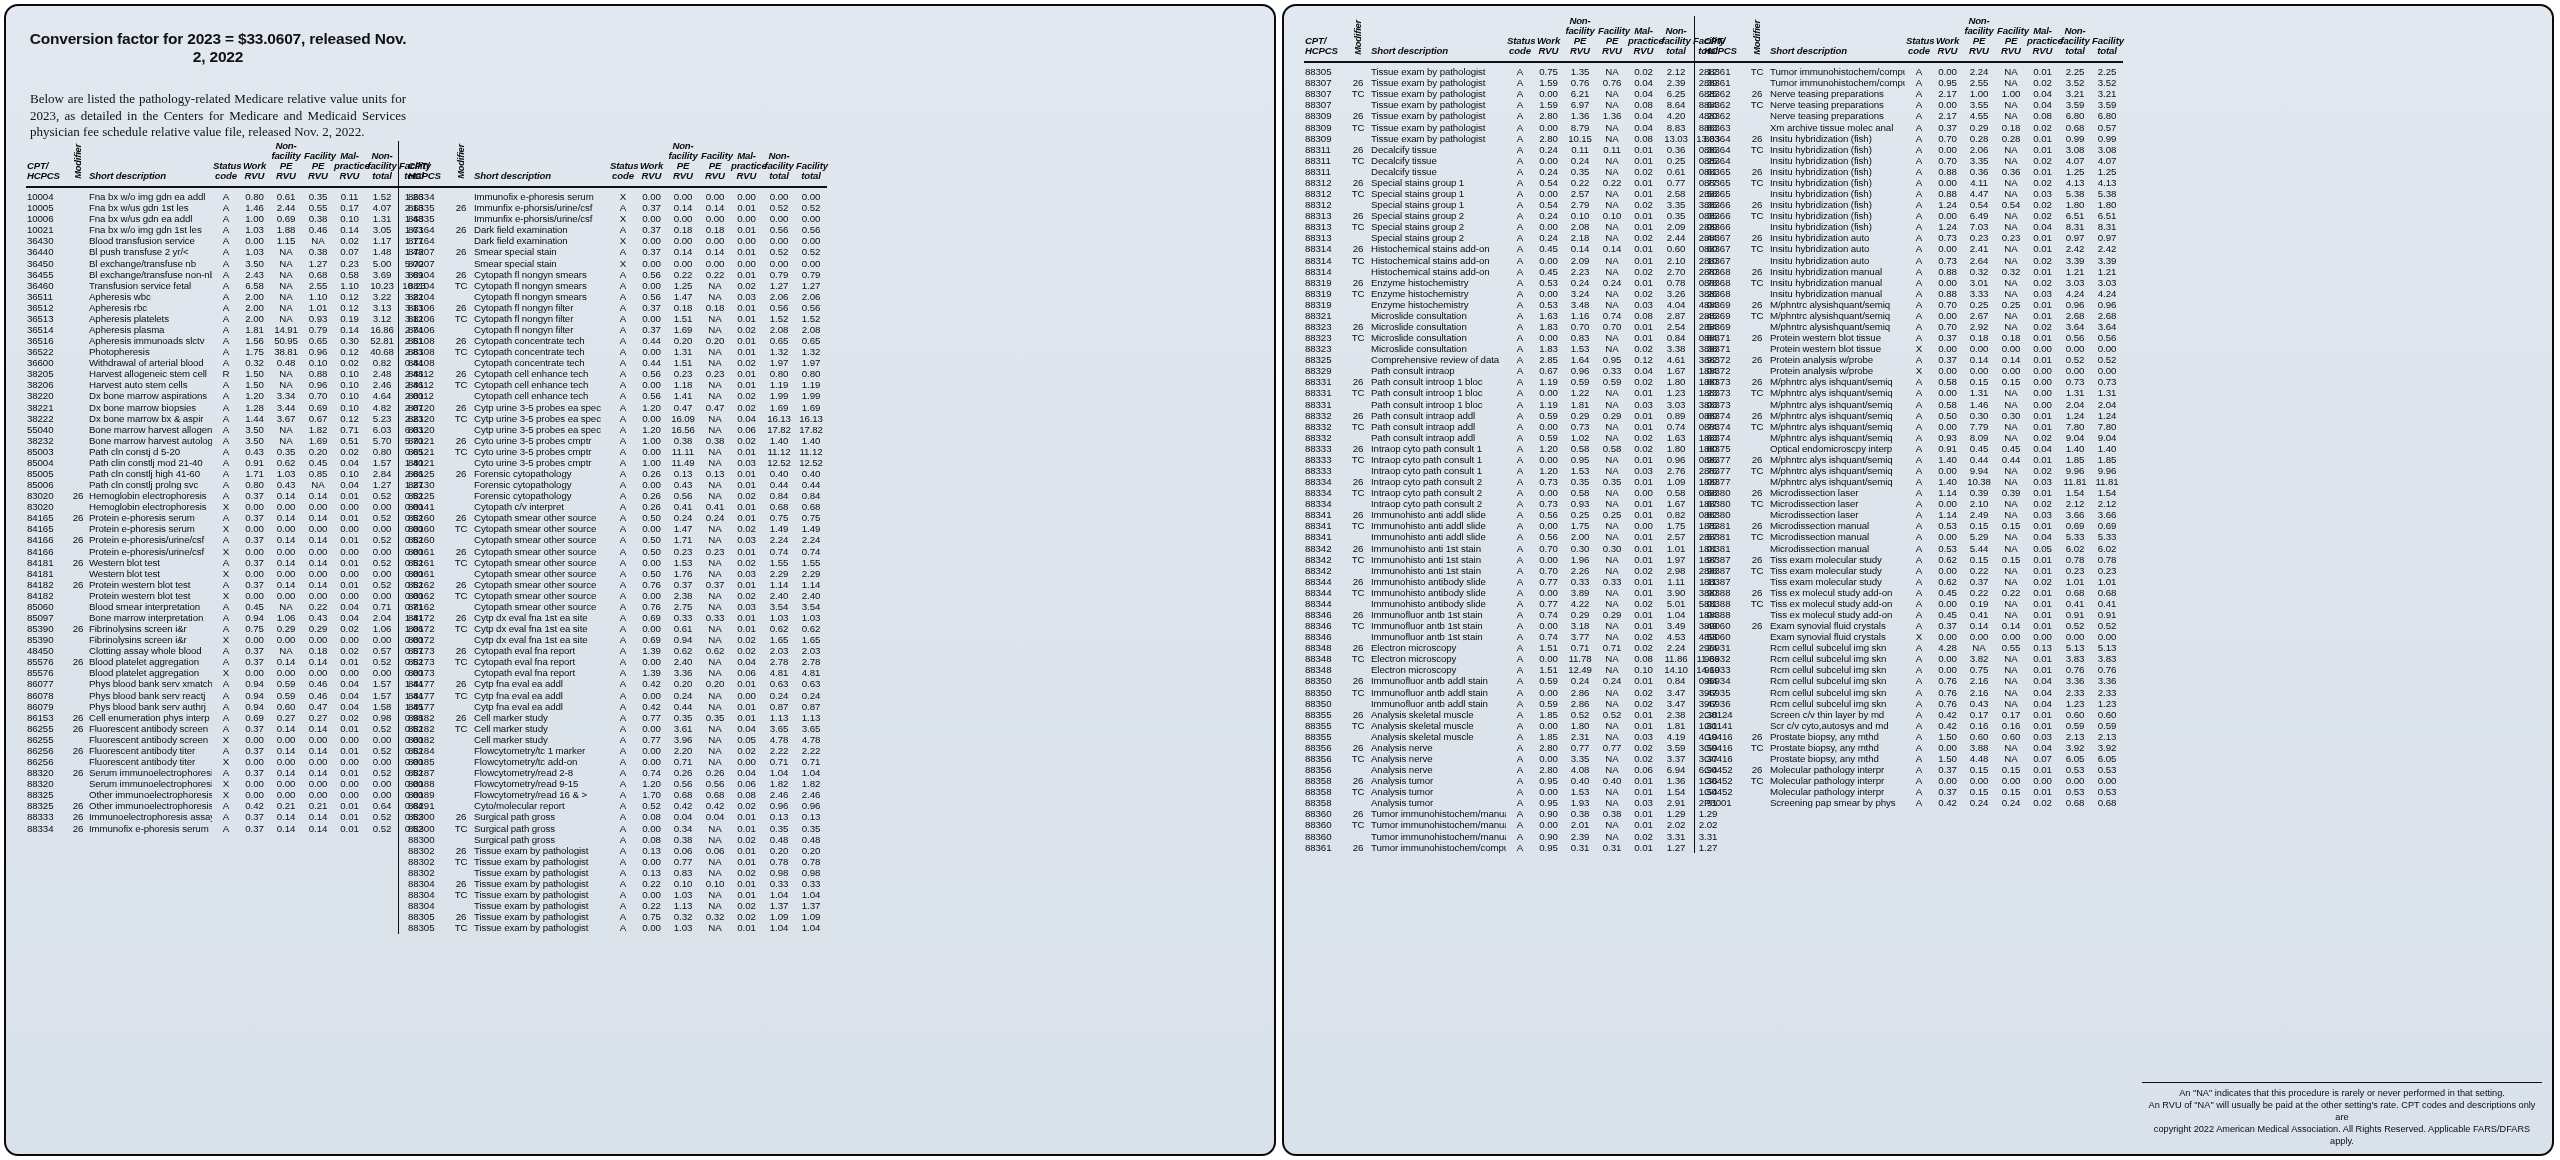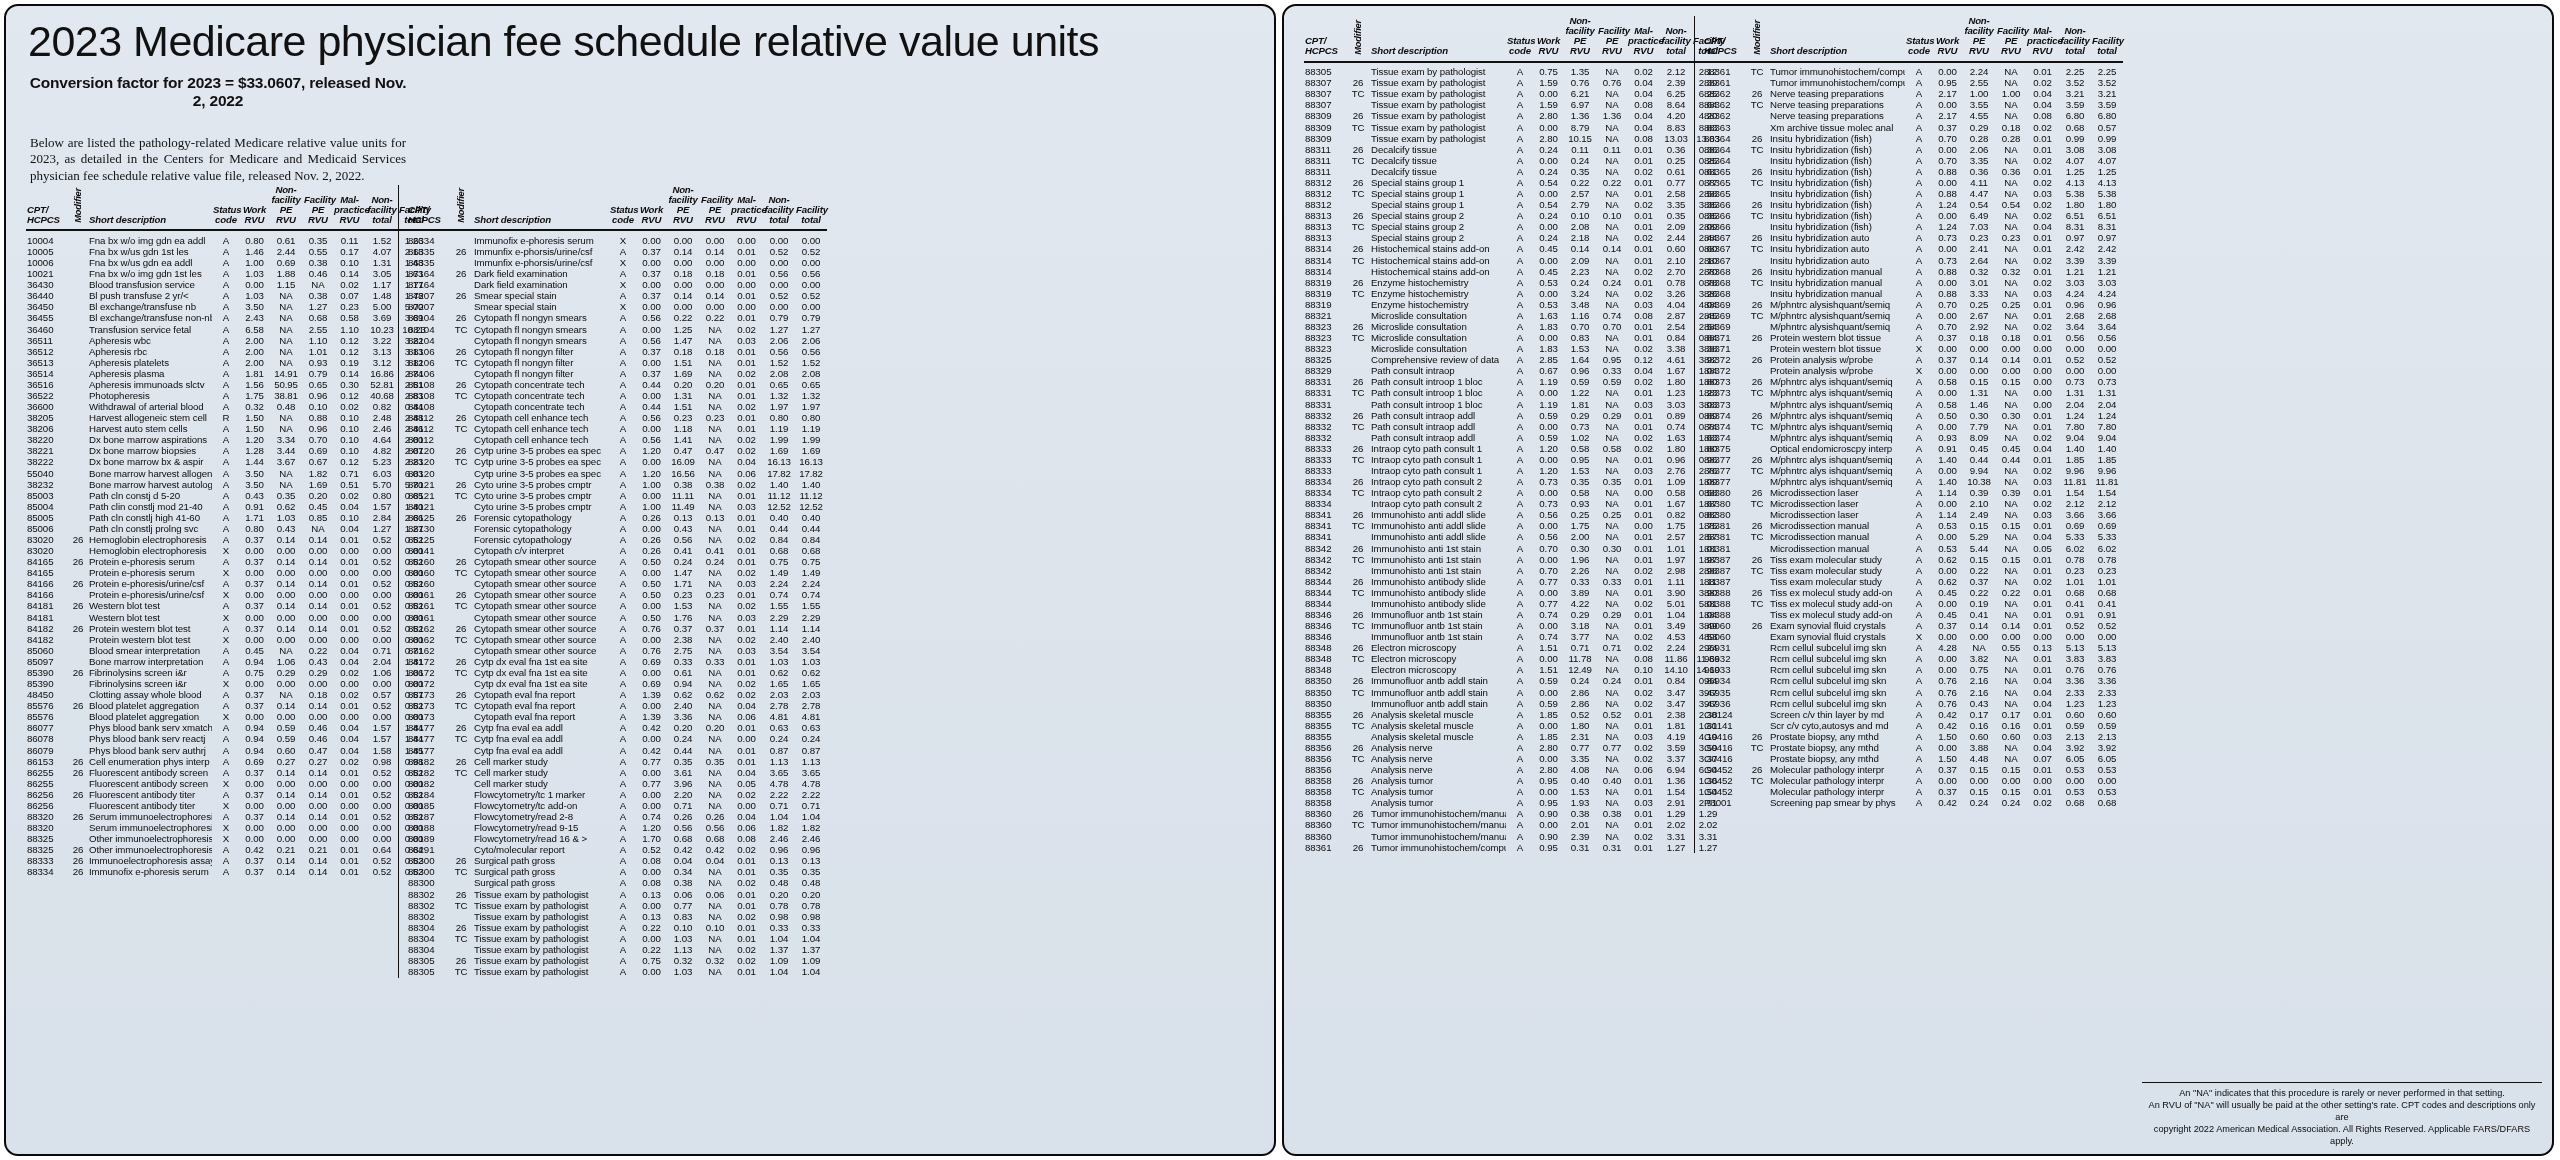--- a/index.html
+++ b/index.html
@@ -117,21 +117,20 @@
   .fn-copy { margin-top:3px; }
 </style>
 </head>
 <body>
 
 <div class="spread">
 
   <div class="page page-left">
 
     <div class="masthead">
-      <div class="title">2023 Medicare physician fee schedule relative value units</div>
       <div class="subwrap">
         <div class="subcol">
           <div class="conv">Conversion factor for 2023 = $33.0607, released Nov. 2, 2022</div>
           <div class="blurb">Below are listed the pathology-related Medicare relative value units for 2023, as detailed in the Centers for Medicare and Medicaid Services physician fee schedule relative value file, released Nov. 2, 2022.</div>
         </div>
       </div>
     </div>
 
     <div class="panels">
 

